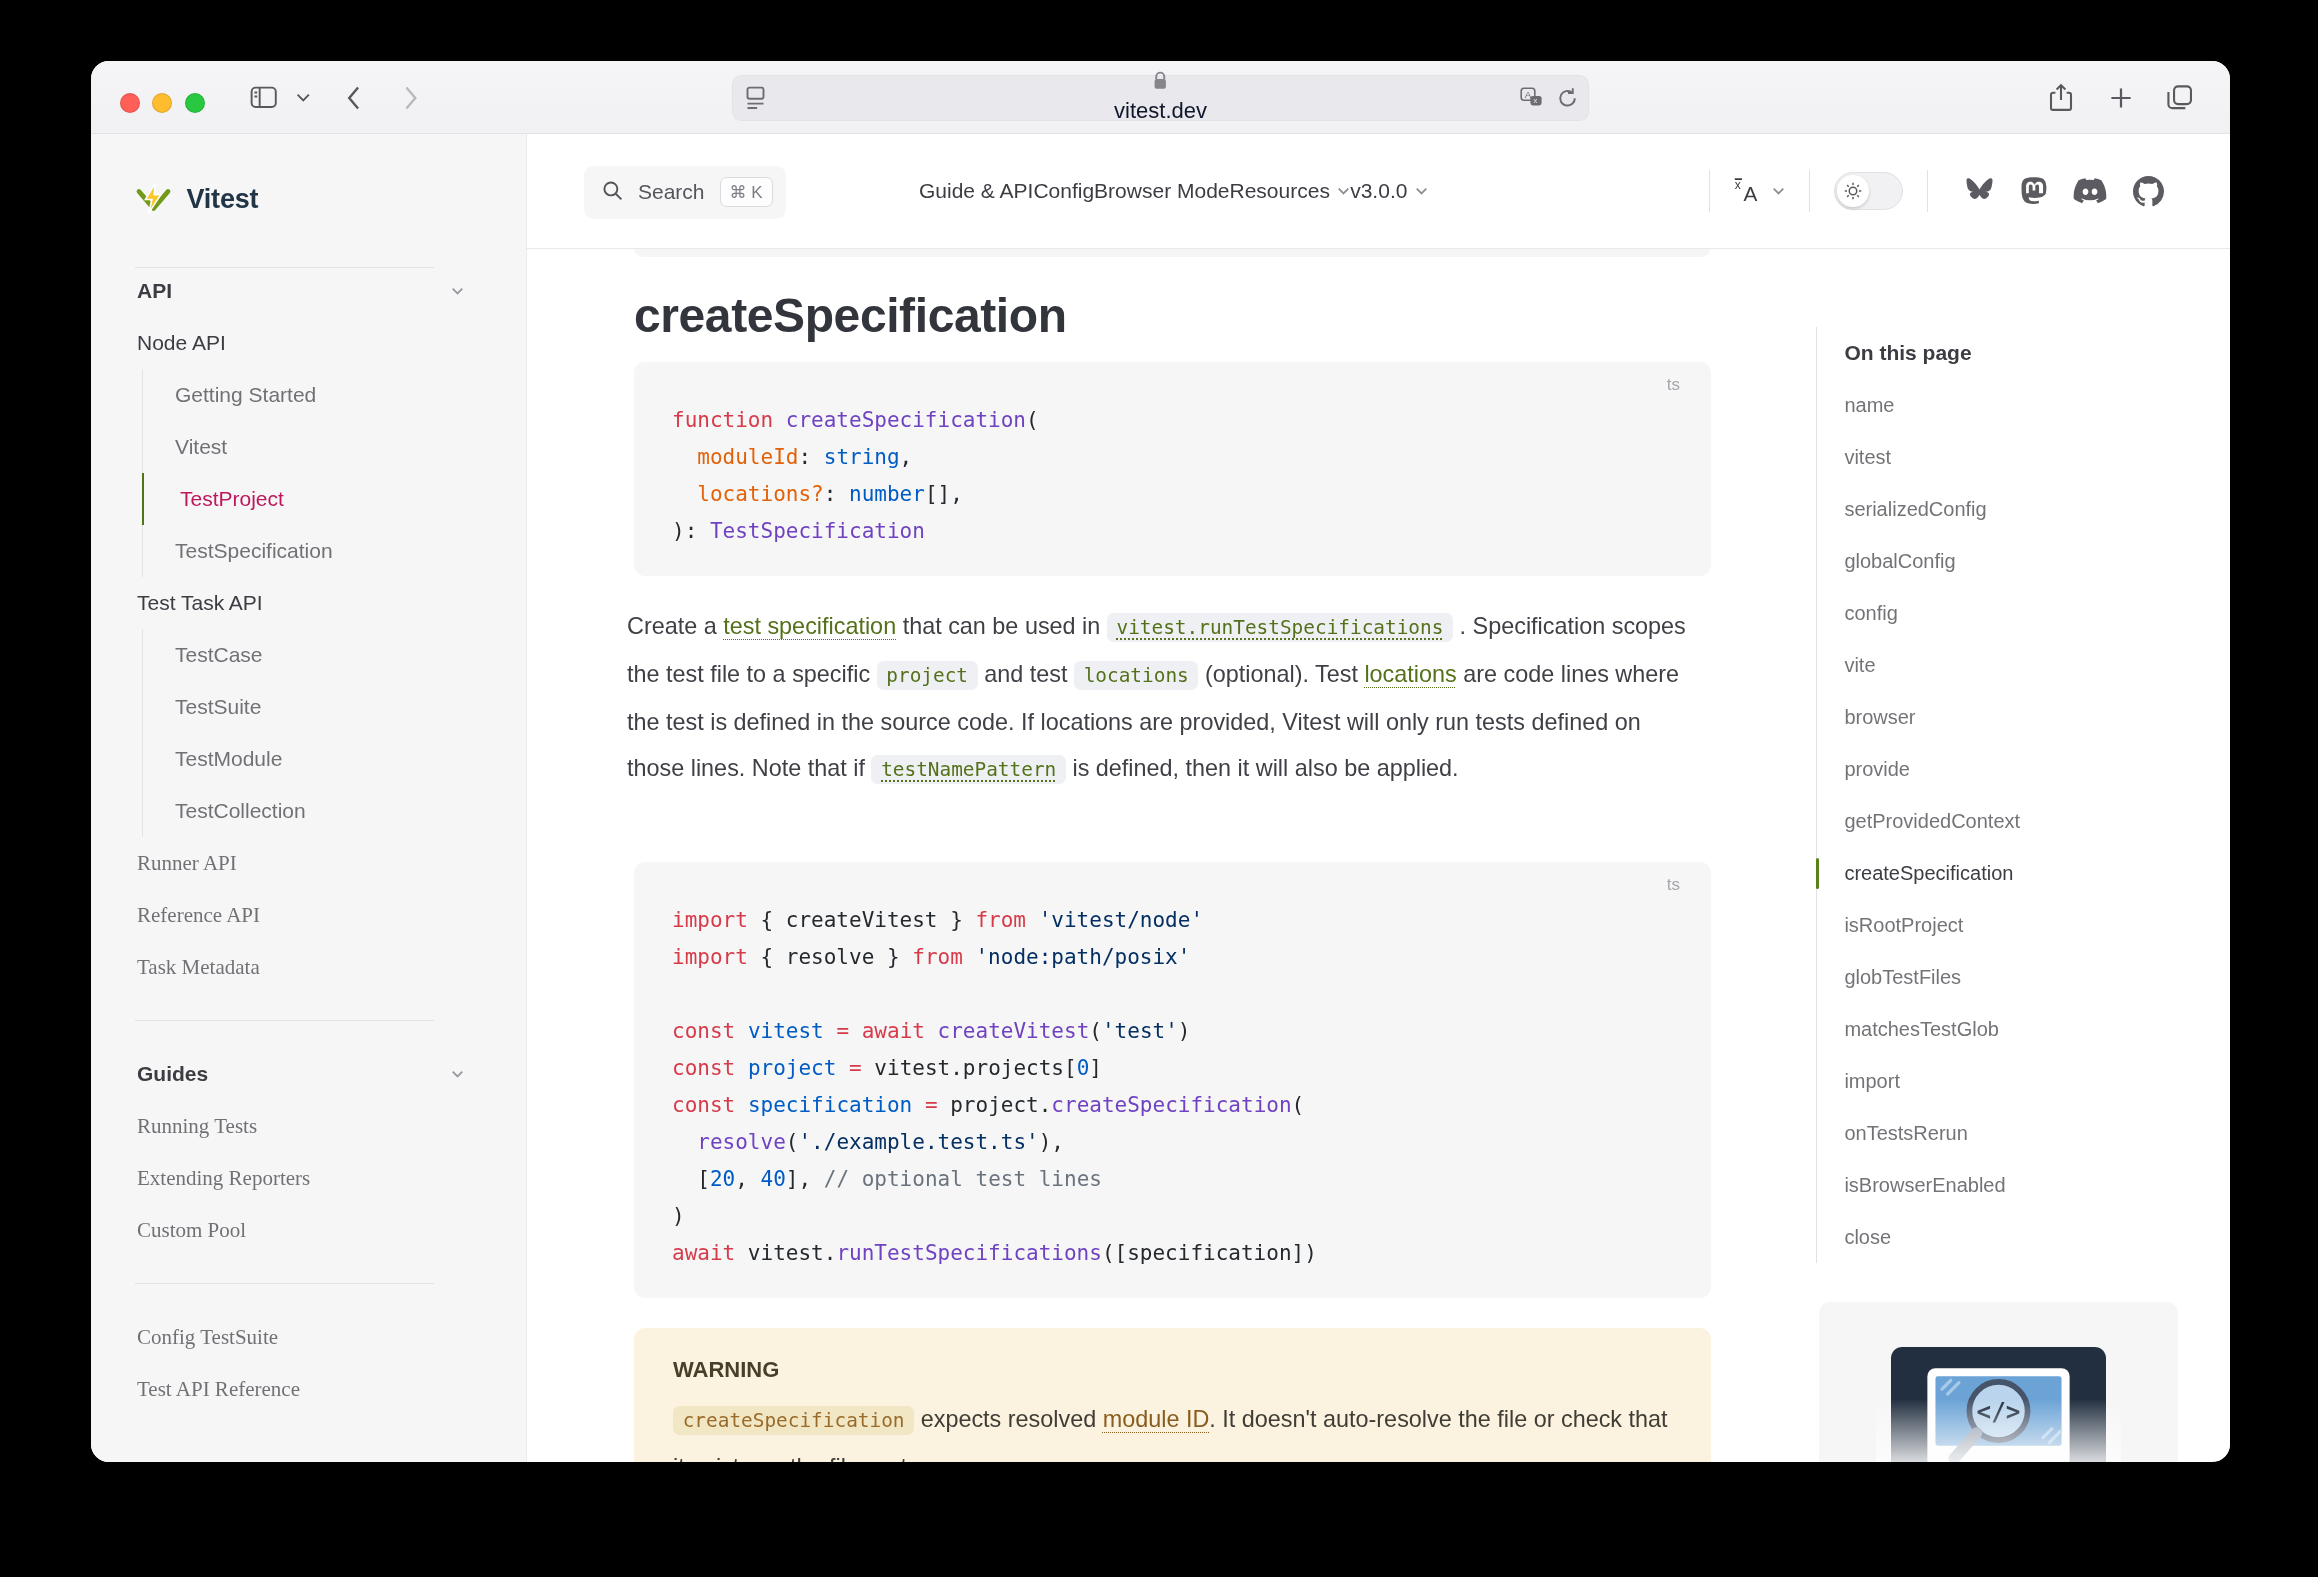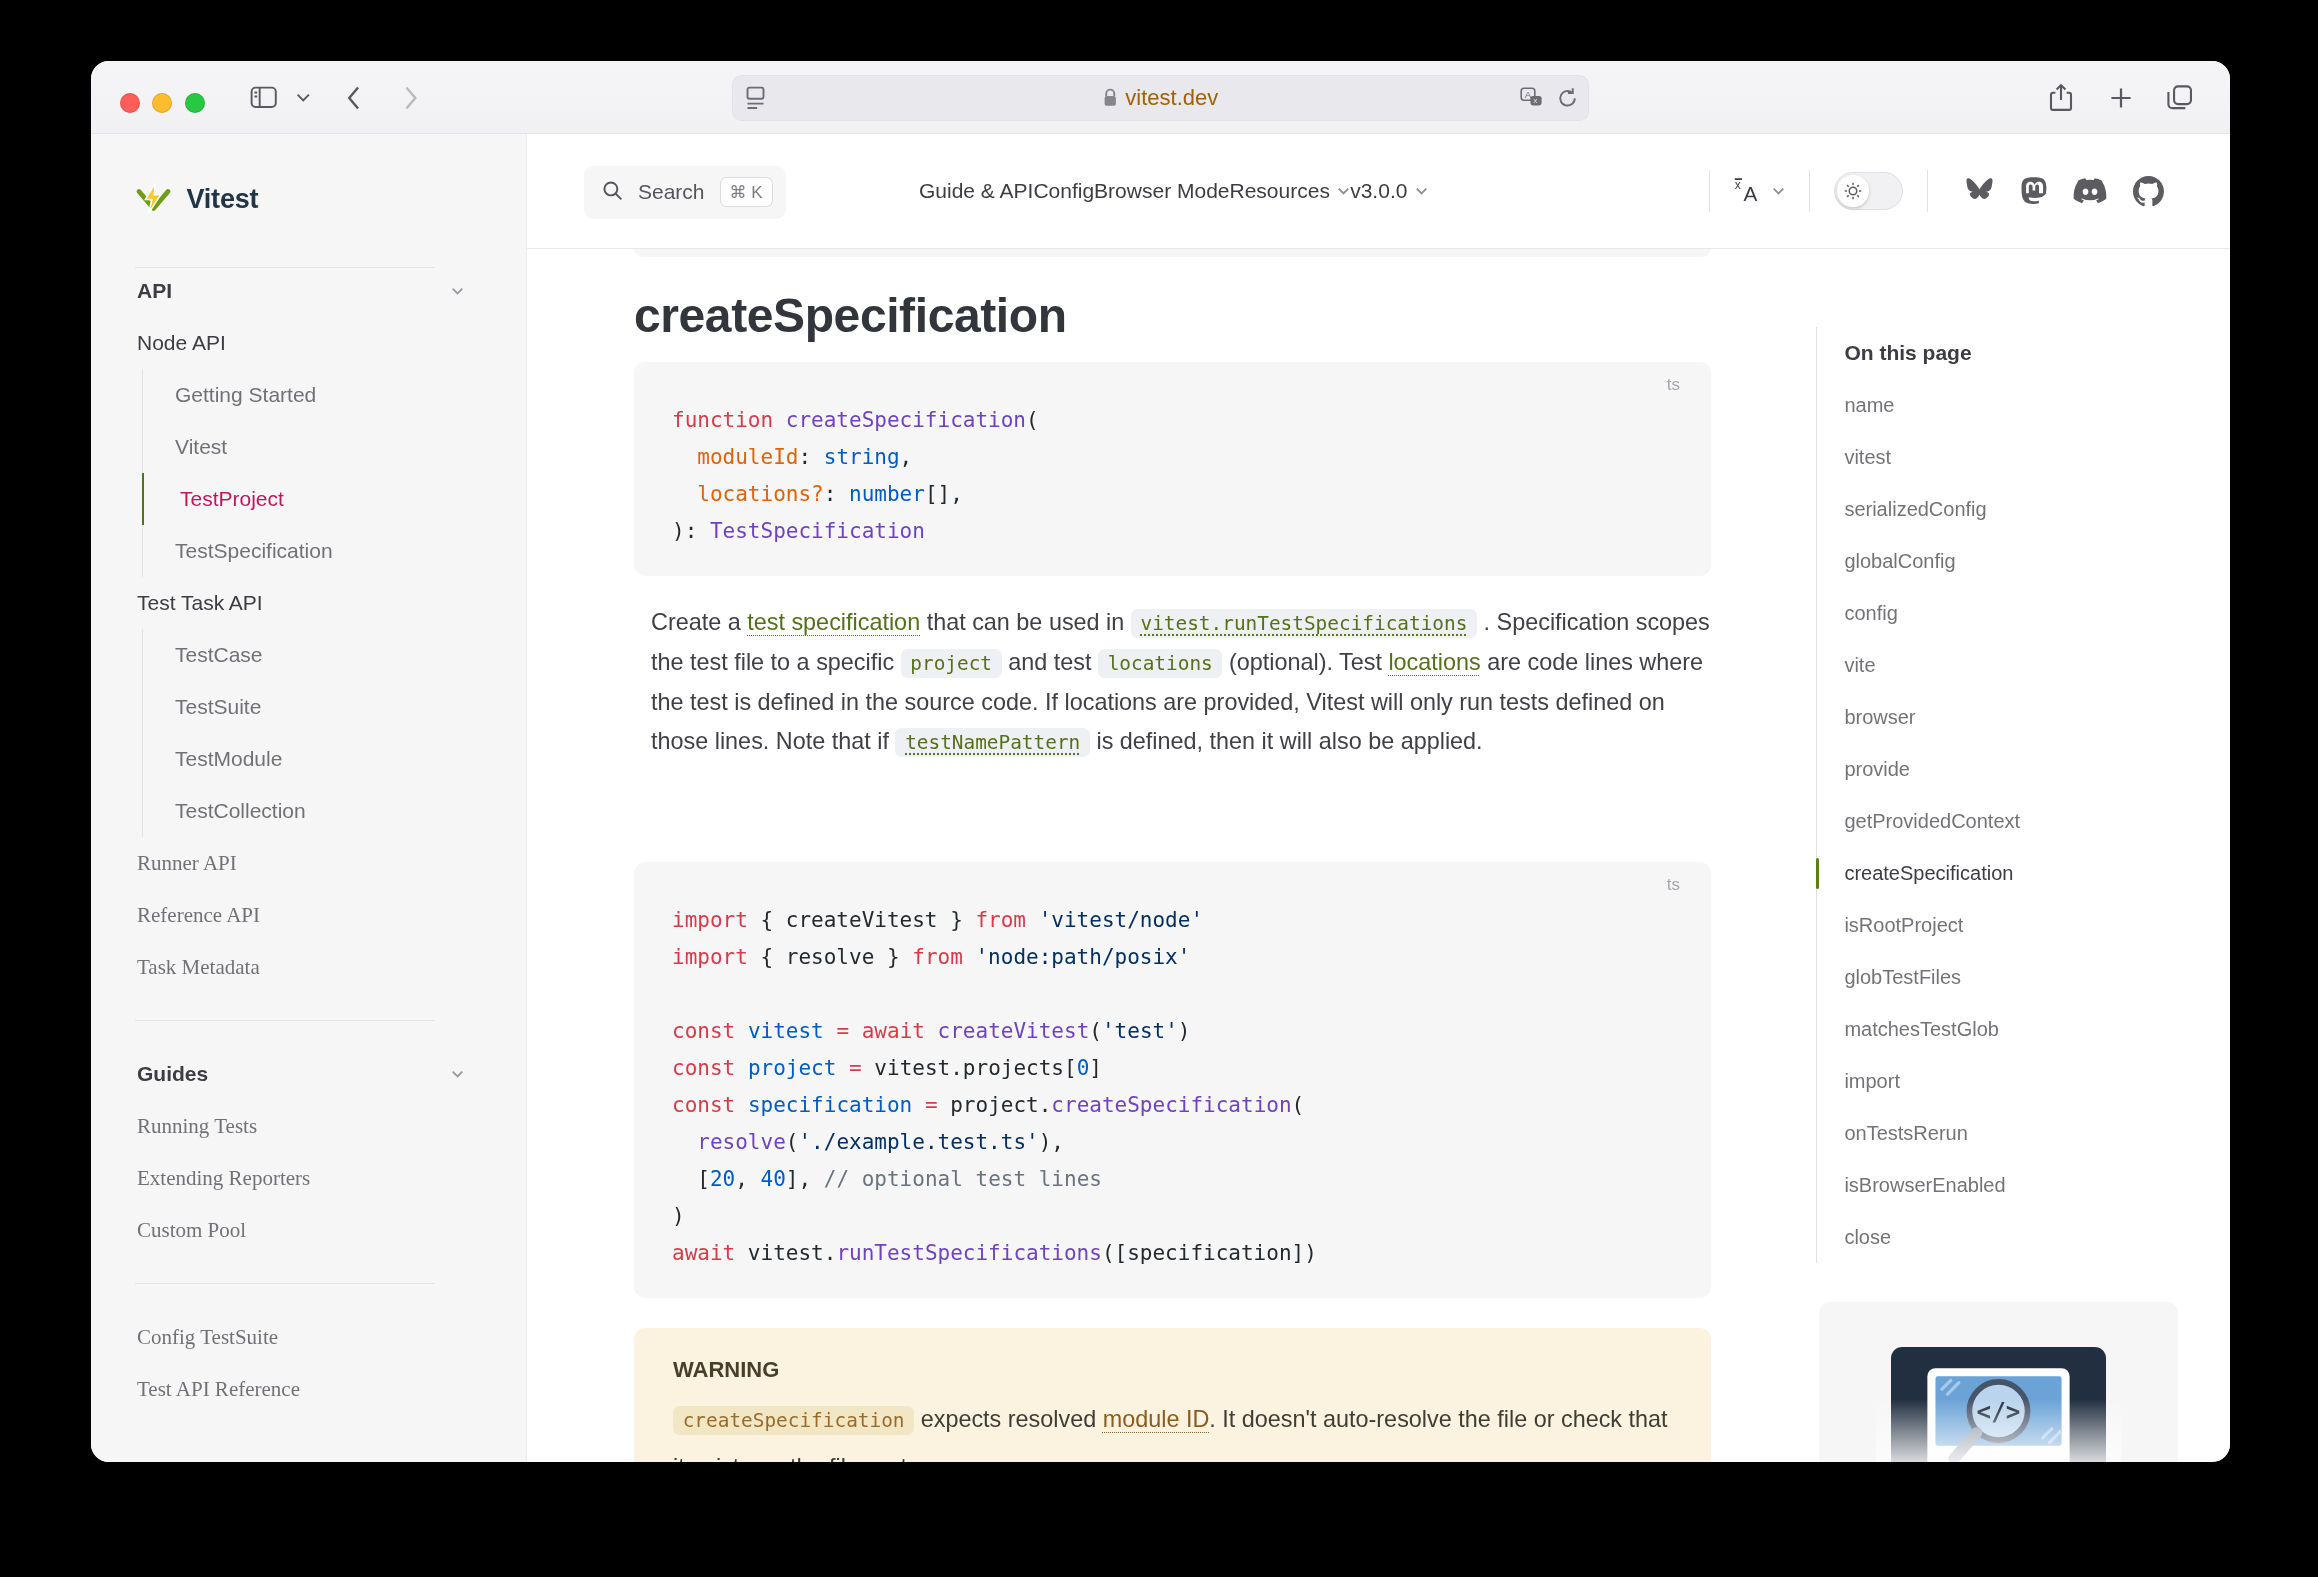--- a/index.html
+++ b/index.html
@@ -17,21 +17,21 @@
   .tl.yellow { left:61px; background:#febc2e; }
   .tl.green { left:94px; background:#28c840; }
   .tb-ic { position:absolute; top:0; height:73px; display:flex; align-items:center; justify-content:center; color:#58585e; }
   .tb-ic svg { display:block; }
   .dim { color:#b9b9bf; }
   #url-field { position:absolute; left:641px; top:13.7px; width:857px; height:46px;
     background:#e9e8ed; border-radius:9.7px; display:flex; align-items:center; justify-content:center;
     box-shadow:inset 0 0 0 0.8px rgba(0,0,0,.03); }
   #url-field .reader { position:absolute; left:13px; top:11.3px; color:#6c6c72; }
   #url-field .right-ics { position:absolute; right:11.3px; top:12px; display:flex; gap:13px; color:#6c6c72; }
-  #url-text { font-size:22px; color:#a16207; display:flex; align-items:center; gap:8px; }
+  #url-text { font-size:22px; color:#0f172a; display:flex; align-items:center; gap:8px;flex-direction:column; }
   #url-text svg { color:#85858b; }
 
   
   #sidebar { position:absolute; left:0; top:73px; width:436px; height:1328px;
     background:#f6f6f7; border-right:0.8px solid rgba(60,60,67,.06); z-index:10; }
   #logo { position:absolute; left:44px; top:47px; display:flex; align-items:center; gap:14.5px; }
   #logo-text { font-size:27px; font-weight:700; color:#213547; letter-spacing:-0.2px; }
   .side-divider { position:absolute; left:44px; width:299px; height:0.8px; background:#e2e2e4; }
   #side-rows { position:absolute; left:0; top:131px; width:436px; }
   .s-row { height:52px; display:flex; align-items:center; padding-left:46px; font-size:21px; position:relative; }
@@ -75,22 +75,22 @@
   .code-block { position:absolute; left:107px; width:1077px; background:#f6f6f7; border-radius:11.3px; }
   #code1 { top:114px; height:214px; }
   #code2 { top:614px; height:436px; }
   .code-lang { position:absolute; right:31px; top:13px; font-size:17px; color:#a6a6ab; }
   .code-lines { position:absolute; left:38px; top:40px; right:24px;
     font-family:"DejaVu Sans Mono", monospace; font-size:21px; line-height:37px; white-space:pre; }
   .tk-kw { color:#d73a49; } .tk-fn { color:#6f42c1; } .tk-var { color:#005cc5; }
   .tk-str { color:#032f62; } .tk-prm { color:#e36209; } .tk-cmt { color:#6a737d;text-align:center; }
   .tk-pln { color:#24292e; }
 
-  #para { position:absolute; left:124px; top:355px; width:1077px; font-size:23.4px;
-    line-height:39px; color:#3f3f46; }
+  #para { position:absolute; left:100px; top:355px; width:1077px; font-size:23.4px;
+    line-height:46px; color:#3f3f46; }
   .inl-code { font-family:"DejaVu Sans Mono", monospace; font-size:19.4px;
     background:rgba(142,150,170,.14); border-radius:6.5px; padding:3.2px 9.7px; color:#54711a; }
   .t-link { color:#54711a; text-decoration:underline dotted; text-underline-offset:4.8px;
     text-decoration-thickness:0.8px; cursor:pointer; }
   .t-codelink { font-family:"DejaVu Sans Mono", monospace; font-size:19.4px;
     background:rgba(142,150,170,.14); border-radius:6.5px; padding:3.2px 9.7px; color:#54711a;
     text-decoration:underline dotted; text-underline-offset:4.8px; cursor:pointer; }
 
   #warning { position:absolute; left:107px; top:1080px; width:1077px; height:242px;
     background:#fbf3df; border-radius:11.3px; padding:29px 39px; }

